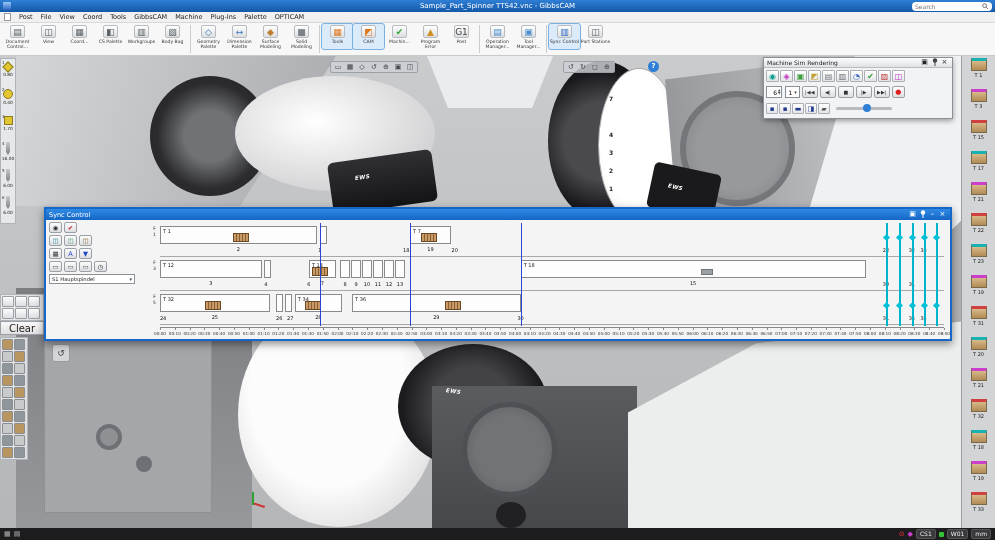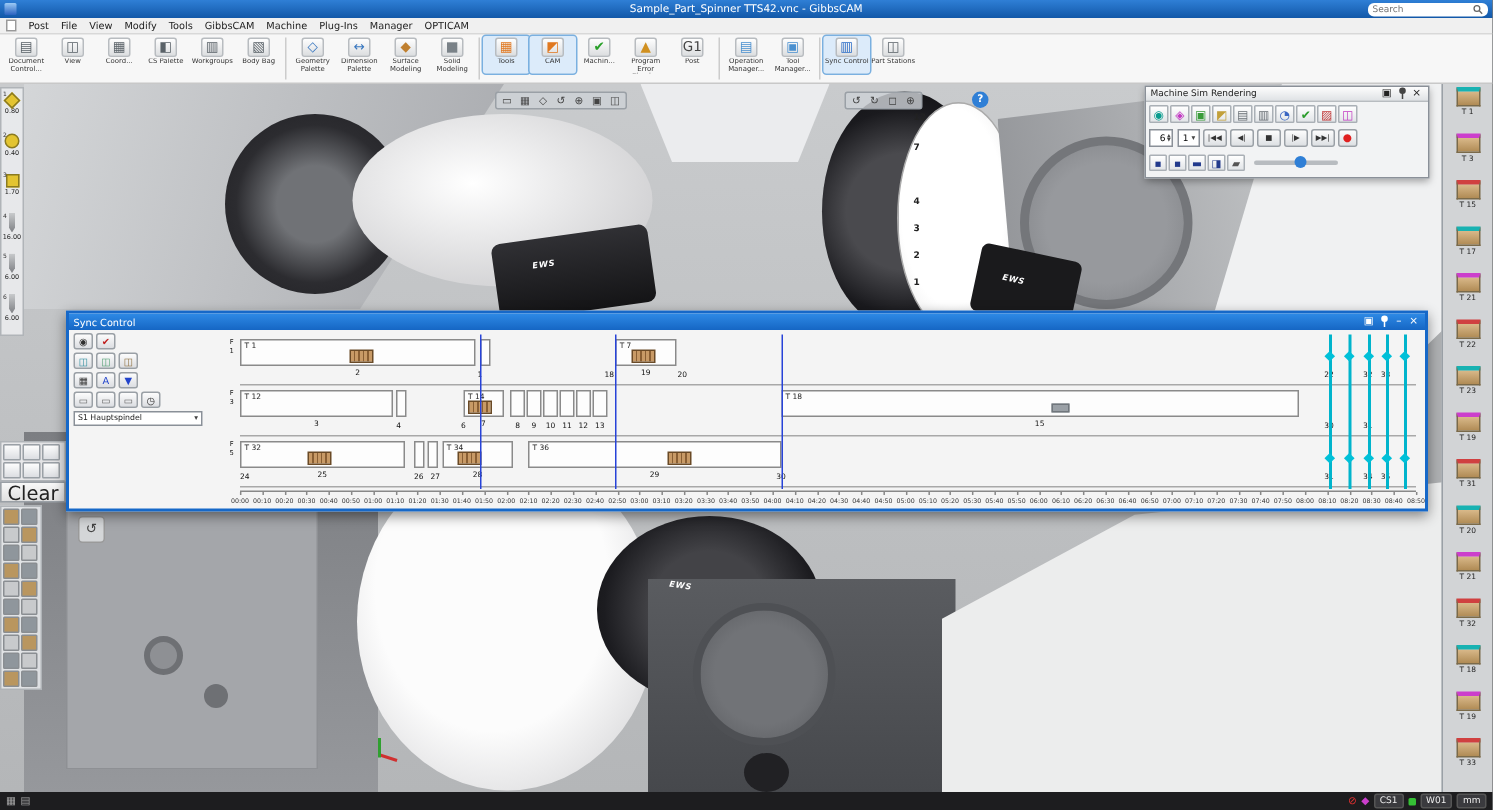--- a/index.html
+++ b/index.html
@@ -61,21 +61,21 @@
 .left-palette{position:absolute;left:0;top:2px;width:16px;background:rgba(233,234,236,.95);border:1px solid #b0b4b8;padding:1px 0;}
 .tool-cell{height:27px;position:relative;display:flex;flex-direction:column;align-items:center;}
 .tool-id{position:absolute;left:1px;top:0;font-size:4px;color:#333;}
 .shape-diamond{width:8px;height:8px;transform:rotate(45deg);margin-top:3px;border:1px solid #8a7a20;}
 .shape-circle{width:10px;height:10px;border-radius:50%;margin-top:2px;border:1px solid #8a7a20;}
 .shape-square{width:9px;height:9px;margin-top:2px;border:1px solid #8a7a20;}
 .shape-drill{width:4px;height:13px;margin-top:1px;background:linear-gradient(#c8cacc,#7e8084);clip-path:polygon(0 0,100% 0,100% 75%,50% 100%,0 75%);}
 .tool-value{font-size:4.3px;color:#222;margin-top:1px;}
 .left-mini{position:absolute;left:0;top:238px;width:44px;background:rgba(235,236,238,.92);border:1px solid #b0b4b8;display:flex;flex-wrap:wrap;gap:1px;padding:1px;}
 .mini-ico{width:12px;height:11px;background:linear-gradient(#fdfdfd,#dcdee2);border:1px solid #9aa0a6;border-radius:1px;}
-.clear-btn{position:absolute;left:0;top:265px;width:44px;height:14px;background:linear-gradient(#f8f8f8,#e0e0e0);border:1px solid #9aa0a6;font-size:13px;color:#222;font-family:inherit;}
+.clear-btn{position:absolute;left:0;top:265px;width:44px;height:14px;background:linear-gradient(#f8f8f8,#e0e0e0);border:1px solid #9aa0a6;font-size:10px;color:#222;font-family:inherit;}
 .left-lower{position:absolute;left:0;top:281px;width:28px;background:rgba(228,230,232,.92);border:1px solid #b0b4b8;display:flex;flex-wrap:wrap;gap:1px;padding:1px;}
 .lower-ico{width:11px;height:11px;border:1px solid #8a8e92;border-radius:1px;}
 
 .right-palette{position:absolute;right:0;top:0;bottom:0;width:34px;background:#d2d4d6;border-left:1px solid #9aa0a6;padding-top:2px;}
 .rp-item{height:31px;display:flex;flex-direction:column;align-items:center;}
 .rp-chip{width:16px;height:13px;background:linear-gradient(#d9b98a,#b08b55);border:1px solid #7a6a4a;border-top:3px solid #888;}
 .rp-label{font-size:5px;color:#222;margin-top:1px;}
 
 .sim-palette{position:absolute;top:1px;right:42px;width:190px;height:62px;background:#f2f3f4;border:1px solid #8a9098;box-shadow:0 2px 5px rgba(0,0,0,.35);z-index:5;}
 .sim-titlebar{height:10px;background:linear-gradient(#fdfdfd,#dfe2e5);border-bottom:1px solid #b8bcc0;display:flex;align-items:center;font-size:6px;padding:0 3px;color:#222;}
@@ -145,26 +145,26 @@
           <line x1="4.8" y1="4.8" x2="7" y2="7" stroke="#666" stroke-width="1"></line>
         </svg>
     </div>
   </div>
 
   <div class="menubar" id="menubar">
     <div class="menu-doc"></div>
   <div class="menu-item">Post</div>
       <div class="menu-item">File</div>
       <div class="menu-item">View</div>
-      <div class="menu-item">Modify</div>
+      <div class="menu-item">Coord</div>
       <div class="menu-item">Tools</div>
       <div class="menu-item">GibbsCAM</div>
       <div class="menu-item">Machine</div>
       <div class="menu-item">Plug-Ins</div>
-      <div class="menu-item">Manager</div>
+      <div class="menu-item">Palette</div>
       <div class="menu-item">OPTICAM</div>
     </div>
 
   <div class="toolbar" id="toolbar">
       <div class="tb-item">
         <div class="tb-icon" style="color: rgb(90, 98, 104);">▤</div>
         <div class="tb-label">Document Control...</div>
       </div>
       <div class="tb-item">
         <div class="tb-icon" style="color: rgb(90, 98, 104);">◫</div>

